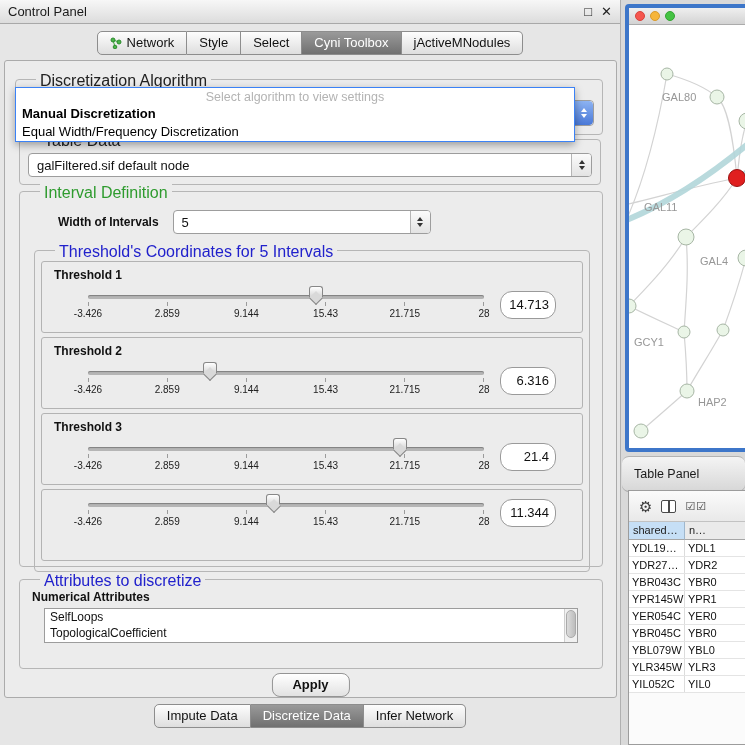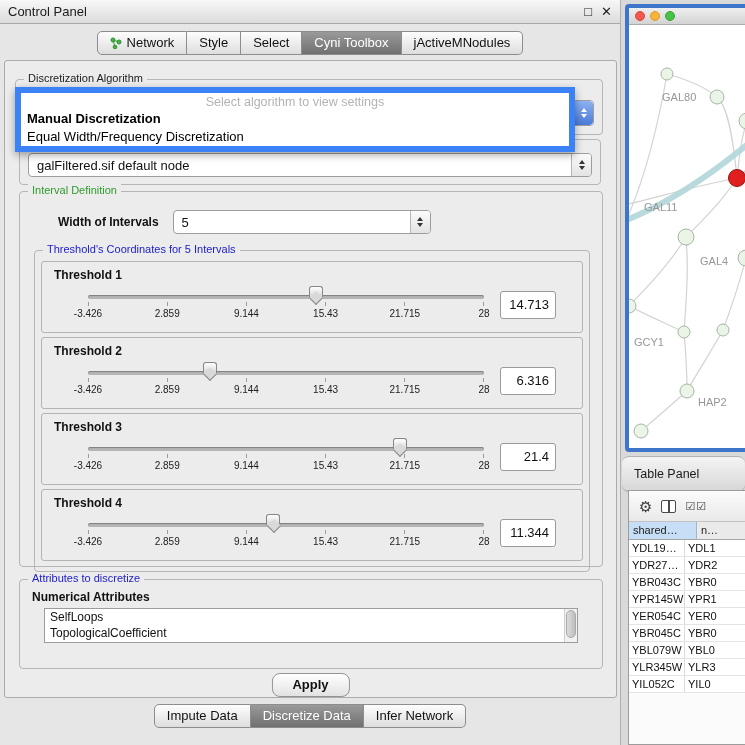--- a/index.html
+++ b/index.html
@@ -19,38 +19,38 @@
   .top-tabs { top:31px; }
   .bottom-tabs { top:704px; }
   .tab { padding:3px 12px 4px 12px; font-size:13px; color:#111; background:linear-gradient(#fdfdfd,#dedede); border:1px solid #8d8d8d; border-left:none; white-space:nowrap; display:flex; align-items:center; gap:5px; }
   .tab:first-child { border-left:1px solid #8d8d8d; border-radius:5px 0 0 5px; }
   .tab:last-child { border-radius:0 5px 5px 0; }
   .tab.active { background:linear-gradient(#9a9a9a,#707070); color:#fff; }
 
   .panel-body { position:absolute; left:4px; top:60px; width:613px; height:638px; background:#ececec; border:1px solid #ababab; border-radius:3px; }
 
   .groupbox { position:absolute; border:1px solid #b6b6b6; border-radius:4px; }
-  .legend { position:absolute; top:-8px; left:8px; background:#ececec; padding:0 4px; font-size:11px; color:#222; white-space:nowrap; }
+  .legend { position:absolute; top:-8px; left:20px; background:#ececec; padding:0 4px; font-size:16px; color:#222; white-space:nowrap; }
   .legend.green { color:#2e9b2e; }
   .legend.blue { color:#2121cc; }
 
   
   .algo-group { left:10px; top:18px; width:588px; height:56px; }
   .combo { background:#fff; border:1px solid #9d9d9d; border-radius:4px; display:flex; align-items:center; font-size:13px; color:#111; overflow:hidden; }
   .combo .combo-text { flex:1; padding:0 8px; white-space:nowrap; overflow:hidden; }
   .combo .stepper { width:20px; align-self:stretch; border-left:1px solid #b5b5b5; display:flex; flex-direction:column; align-items:center; justify-content:center; gap:2px; background:linear-gradient(#fbfbfb,#e3e3e3); }
   .combo .stepper.blue { background:linear-gradient(#8db3f2,#4a79d8); border-left:1px solid #3b66bd; border-radius:0 4px 4px 0; }
   .arr-up { width:0; height:0; border-left:3px solid transparent; border-right:3px solid transparent; border-bottom:4px solid #333; }
   .arr-down { width:0; height:0; border-left:3px solid transparent; border-right:3px solid transparent; border-top:4px solid #333; }
   .stepper.blue .arr-up { border-bottom-color:#fff; }
   .stepper.blue .arr-down { border-top-color:#fff; }
   .algo-combo { position:absolute; left:8px; top:20px; right:8px; height:26px; }
 
   
-  .popup { position:absolute; left:10px; top:26px; width:560px; background:#fff; border:6px solid #3b82f6; box-shadow:0 3px 8px rgba(0,0,0,.35); z-index:30; }
+  .popup { position:absolute; left:10px; top:26px; width:560px; background:#fff; border:1px solid #3b82f6; box-shadow:0 3px 8px rgba(0,0,0,.35); z-index:30; }
   .popup-prompt { text-align:center; color:#b3b3b3; font-size:12.5px; padding:2px 0 1px 0; }
   .popup-opt { font-size:13px; color:#000; padding:1px 6px 2px 6px; }
   .popup-opt.bold { font-weight:bold; }
 
   
   .tabledata-group { left:14px; top:78px; width:582px; height:46px; }
   .tabledata-combo { position:absolute; left:8px; top:13px; right:8px; height:24px; }
 
   
   .interval-group { left:14px; top:130px; width:584px; height:376px; }
@@ -63,21 +63,21 @@
   .thr-panel:first-of-type { margin-top:10px; }
   .thr-label { font-size:12px; font-weight:bold; color:#111; margin:6px 0 0 12px; }
   .thr-row { display:flex; align-items:center; padding:0 26px 0 46px; height:46px; }
   .slider-wrap { flex:1; position:relative; height:42px; margin-right:16px; }
   .track { position:absolute; left:0; right:0; top:11px; height:4px; background:#b5b5b5; border-radius:2px; box-shadow:inset 0 1px 1px rgba(0,0,0,.3); }
   .ticks { position:absolute; left:0; right:0; top:18px; height:4px; background:repeating-linear-gradient(to right,#9b9b9b 0 1px,transparent 1px 20%); border-right:1px solid #9b9b9b; }
   .tick-label { position:absolute; top:24px; transform:translateX(-50%); font-size:10px; color:#222; white-space:nowrap; }
   .tl-0{left:0%} .tl-1{left:20%} .tl-2{left:40%} .tl-3{left:60%} .tl-4{left:80%} .tl-5{left:100%}
   .handle { position:absolute; top:2px; width:14px; height:11px; background:linear-gradient(#ffffff,#d5d5d5); border:1px solid #878787; border-bottom:none; border-radius:3px 3px 0 0; z-index:2; }
   .handle::after { content:""; position:absolute; left:1.6px; top:5.6px; width:9px; height:9px; background:#d9d9d9; border-right:1px solid #878787; border-bottom:1px solid #878787; transform:rotate(45deg); }
-  .value-box { width:56px; height:28px; background:#fff; border:1px solid #9a9a9a; border-radius:3px; font-size:13px; color:#111; text-align:right; padding:5px 6px 0 0; }
+  .value-box { width:56px; height:28px; background:#fff; border:1px solid #9a9a9a; border-radius:12px; font-size:13px; color:#111; text-align:right; padding:5px 6px 0 0; }
 
   
   .attr-group { left:14px; top:518px; width:584px; height:90px; }
   .attr-label { font-size:12px; font-weight:bold; color:#111; margin:10px 0 4px 12px; }
   .listbox { position:relative; margin:0 24px; height:35px; background:#fff; border:1px solid #9c9c9c; overflow:hidden; }
   .list-item { font-size:12px; color:#111; line-height:16px; padding-left:5px; white-space:nowrap; }
   .vscroll { position:absolute; right:0; top:0; bottom:0; width:13px; background:#f1f1f1; border-left:1px solid #cfcfcf; }
   .vthumb { position:absolute; left:1px; right:1px; top:1px; height:28px; background:linear-gradient(to right,#dcdcdc,#bdbdbd); border:1px solid #aaa; border-radius:5px; }
 
   .apply-btn { position:absolute; left:50%; top:612px; transform:translateX(-50%); padding:3px 20px 4px 20px; font-size:13px; color:#111; background:linear-gradient(#ffffff,#e2e2e2); border:1px solid #949494; border-radius:8px;font-weight:bold; }
@@ -93,21 +93,21 @@
 
   .table-panel-header { position:absolute; left:622px; top:456px; width:123px; height:36px; background:linear-gradient(#f4f4f4,#d7d7d7); border-top:1px solid #b2b2b2; border-bottom:1px solid #a5a5a5; display:flex; align-items:center; padding-left:12px; font-size:12.5px; color:#1a1a1a;border-radius:7px; }
 
   .table-window { position:absolute; left:628px; top:490px; width:117px; height:255px; background:#fbfbfb; border:1px solid #9c9c9c; border-right:none; overflow:hidden; }
   .tbl-toolbar { height:31px; background:linear-gradient(#fbfbfb,#e9e9e9); border-bottom:1px solid #c2c2c2; display:flex; align-items:center; gap:9px; padding-left:10px; }
   .gear { font-size:15px; color:#3a3a3a; line-height:1; }
   .cols-icon { width:15px; height:13px; border:1.5px solid #4a4a4a; border-radius:2px; position:relative; background:#fff; }
   .cols-icon::after { content:""; position:absolute; left:6px; top:0; bottom:0; width:1.5px; background:#4a4a4a; }
   .checks { font-size:11px; color:#3a3a3a; letter-spacing:1px; }
   .tbl-header { display:flex; height:18px; font-size:11px; color:#222; }
-  .th1 { width:68px; background:#c6dff6; border-right:1px solid #9fb7cd; border-bottom:1px solid #a6a6a6; padding:2px 0 0 4px; overflow:hidden; white-space:nowrap; }
+  .th1 { width:56px; background:#c6dff6; border-right:1px solid #9fb7cd; border-bottom:1px solid #a6a6a6; padding:2px 0 0 4px; overflow:hidden; white-space:nowrap; }
   .th2 { flex:1; background:#eaeaea; border-bottom:1px solid #a6a6a6; padding:2px 0 0 4px; overflow:hidden; white-space:nowrap; }
   .tbl-row { display:flex; height:17px; border-bottom:1px solid #e4e4e4; background:#fff; font-size:11px; color:#111; }
   .td1 { width:56px; border-right:1px solid #dcdcdc; padding:2px 0 0 3px; overflow:hidden; white-space:nowrap; }
   .td2 { flex:1; padding:2px 0 0 3px; overflow:hidden; white-space:nowrap; }
 
   .net-tab-icon { display:inline-block; }
 </style>
 </head>
 <body>
 
@@ -242,21 +242,20 @@
                 <span class="tick-label tl-2">9.144</span>
                 <span class="tick-label tl-3">15.43</span>
                 <span class="tick-label tl-4">21.715</span>
                 <span class="tick-label tl-5">28</span>
               </div>
               <div class="value-box">21.4</div>
             </div>
           </div>
 
           <div class="thr-panel">
-            <div class="thr-label">Threshold 4</div>
             <div class="thr-row">
               <div class="slider-wrap">
                 <div class="track"></div>
                 <div class="ticks"></div>
                 <div class="handle" style="left: calc(46.9993% - 8px);"></div>
                 <span class="tick-label tl-0">-3.426</span>
                 <span class="tick-label tl-1">2.859</span>
                 <span class="tick-label tl-2">9.144</span>
                 <span class="tick-label tl-3">15.43</span>
                 <span class="tick-label tl-4">21.715</span>

